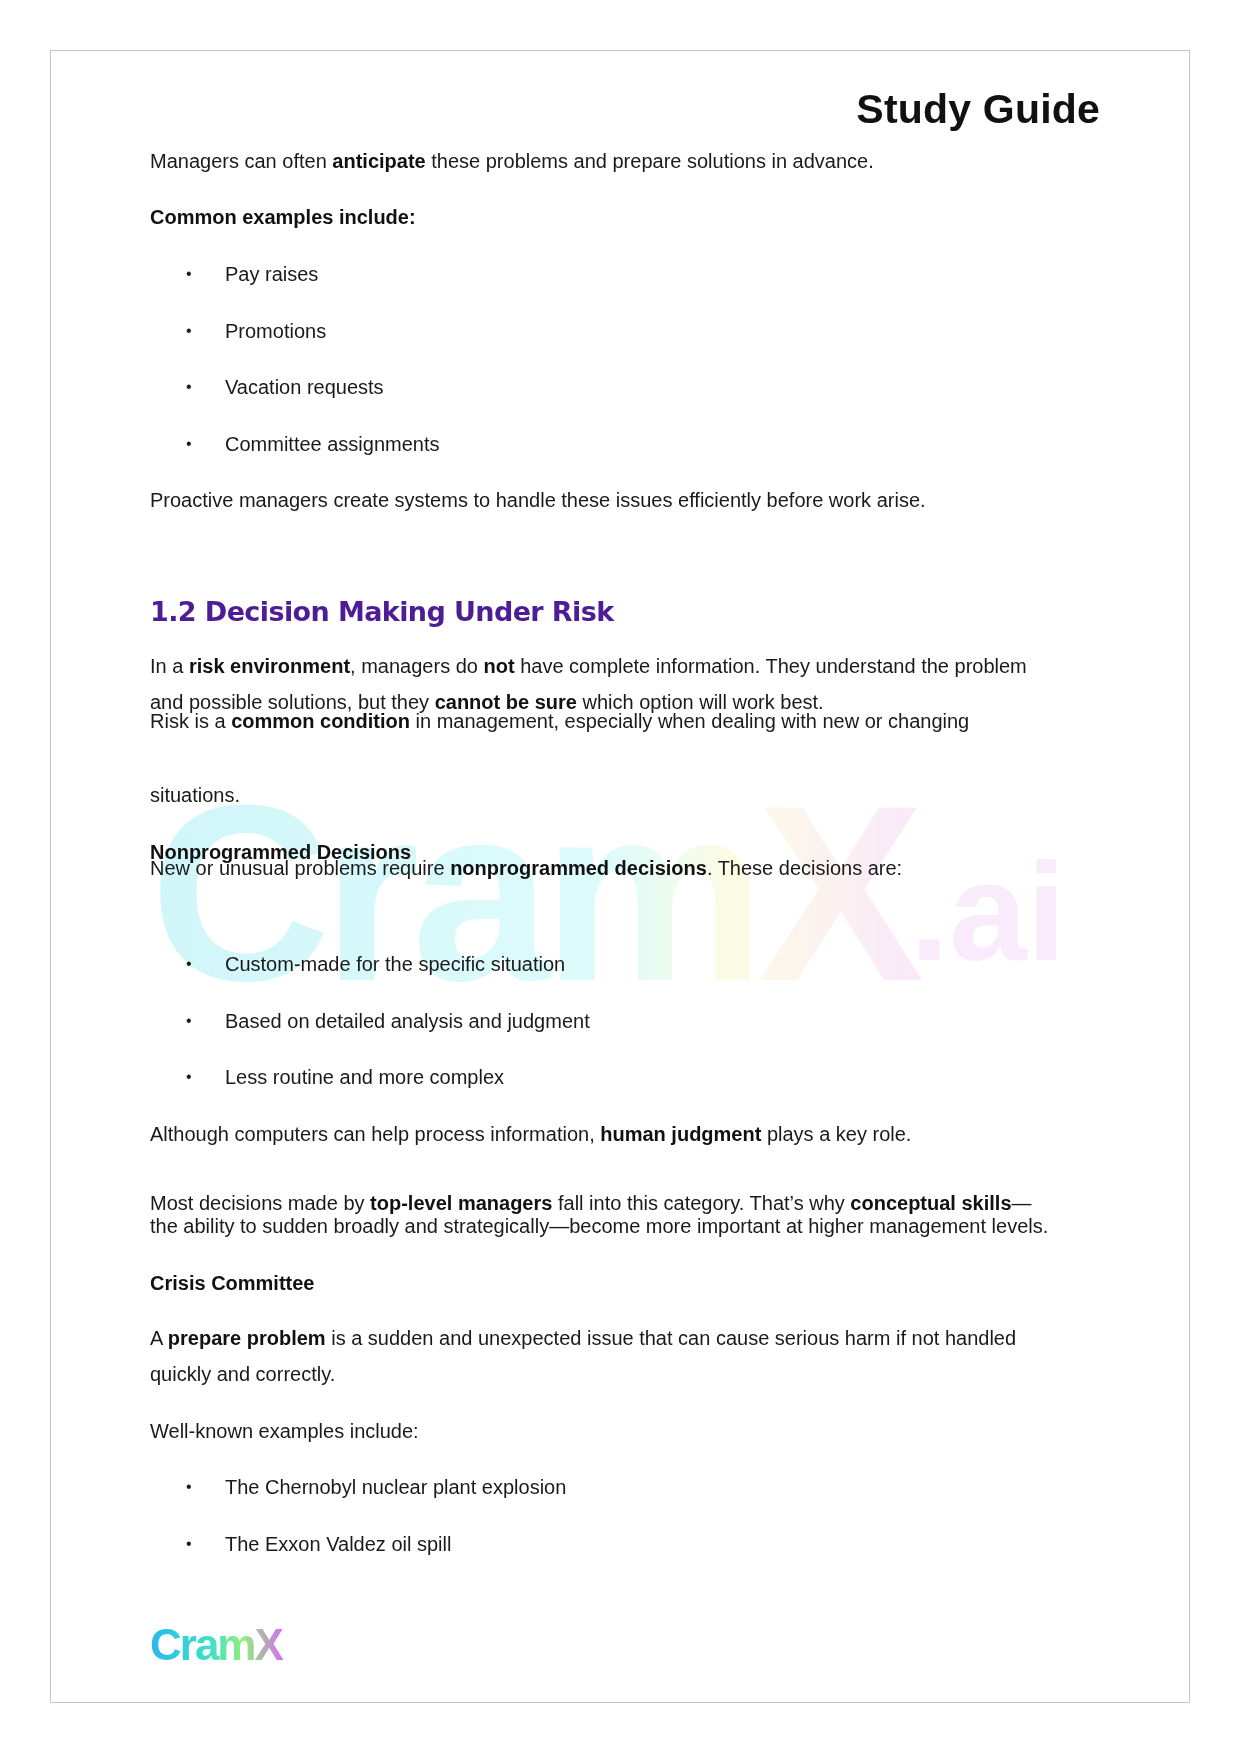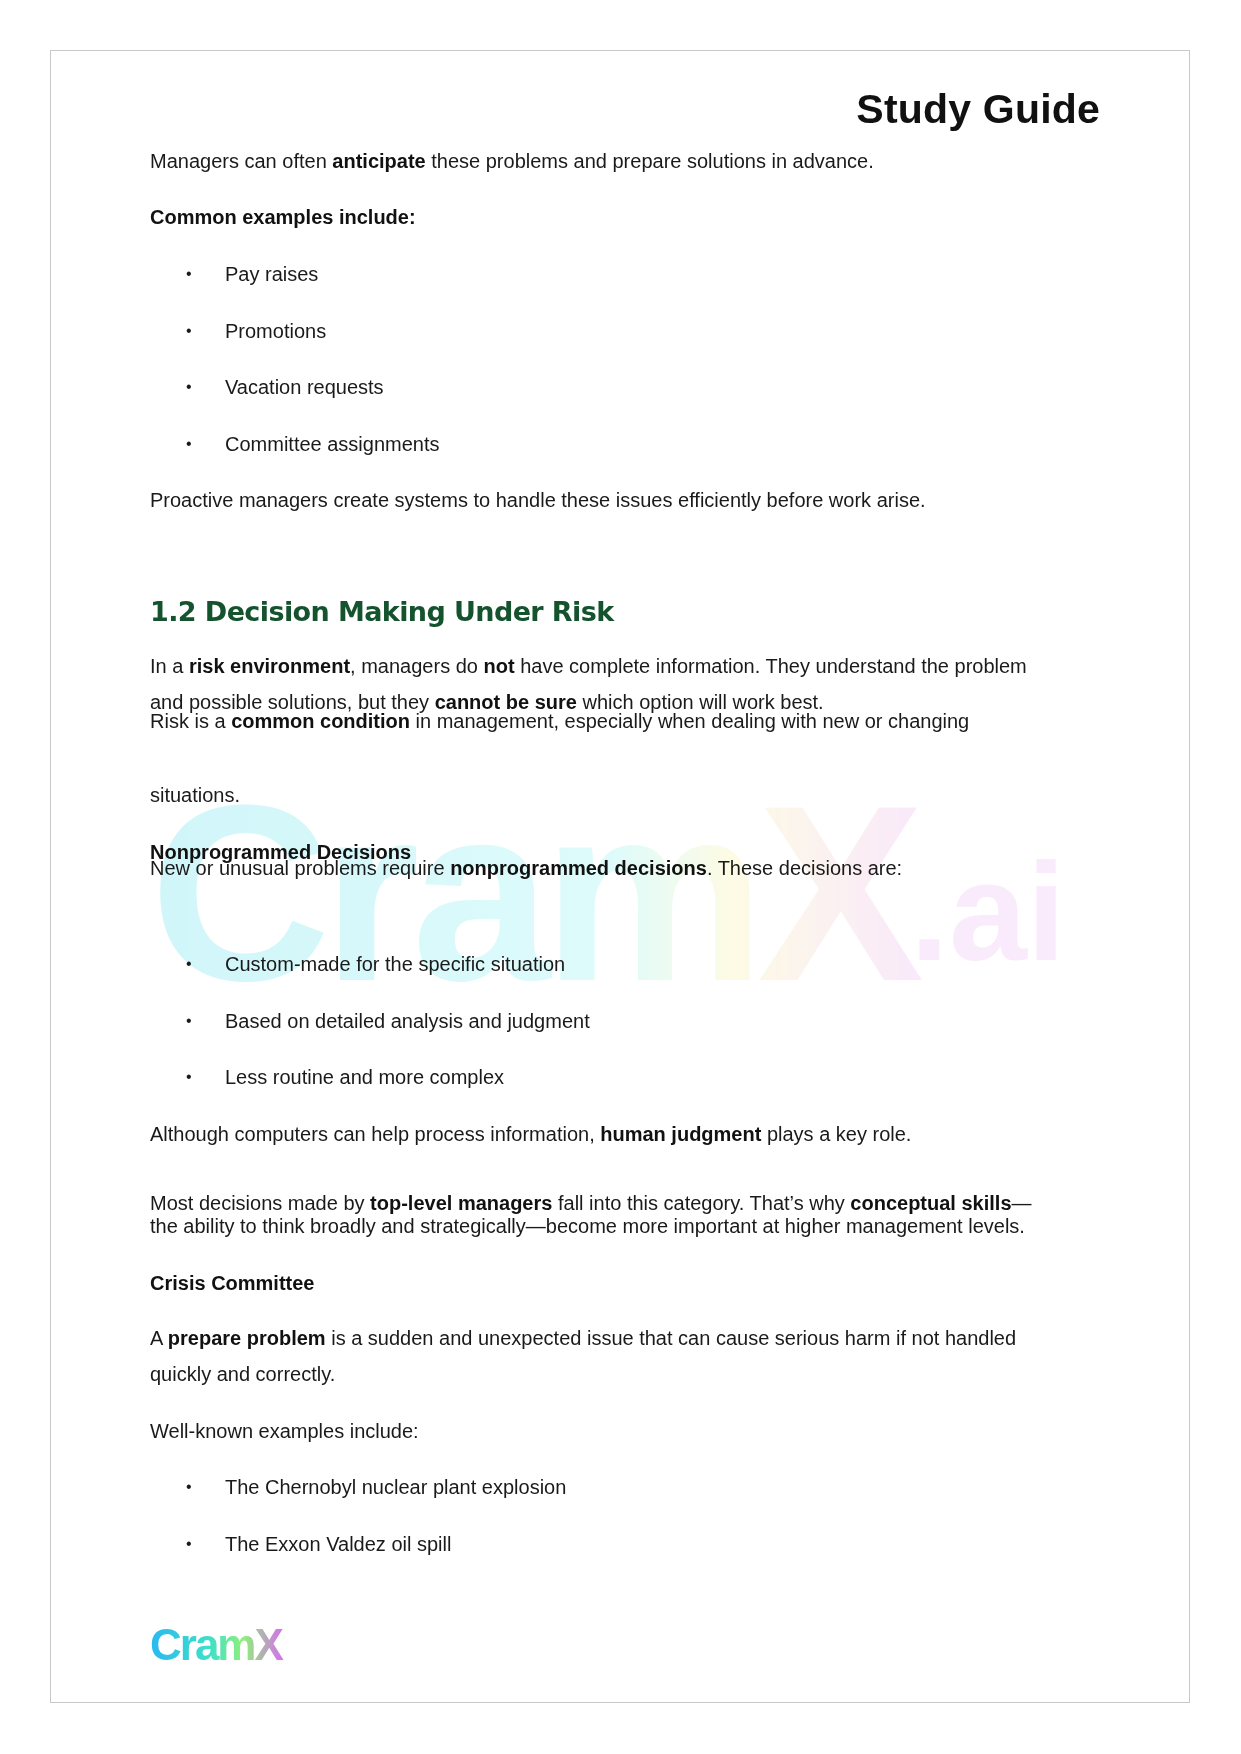--- a/index.html
+++ b/index.html
@@ -5,21 +5,21 @@
   html, body { margin:0; padding:0; background:#ffffff; }
   body { width:1241px; height:1754px; position:relative; font-family:"Liberation Sans", sans-serif; color:#111; overflow:hidden; }
   .page { position:absolute; left:50px; top:50px; width:1140px; height:1653px; border:1px solid #c8c8c8; box-sizing:border-box; background:#fff; }
   .doc-title { position:absolute; right:141px; top:86px; font-size:41px; font-weight:bold; color:#111; letter-spacing:0.2px; }
   .content { position:absolute; left:150px; top:0; width:930px; }
   .p { position:absolute; left:0; font-size:20px; line-height:36px; color:#1a1a1a; white-space:nowrap; }
   .p b { font-weight:bold; color:#111; }
   .bullet { position:absolute; left:0; font-size:20px; line-height:36px; color:#1a1a1a; white-space:nowrap; }
   .bullet .dot { position:absolute; left:36px; top:0; font-size:16px; }
   .bullet .txt { position:absolute; left:75px; top:0; }
-  .h2 { position:absolute; left:0; font-size:27px; font-weight:bold; color:#14532d; font-family:"DejaVu Sans", sans-serif; letter-spacing:-0.6px; }
+  .h2 { position:absolute; left:0; font-size:27px; font-weight:bold; color:#4c1d95; font-family:"DejaVu Sans", sans-serif; letter-spacing:-0.6px; }
   .subhead { position:absolute; left:0; font-size:20px; font-weight:bold; color:#111; white-space:nowrap; }
   .watermark { position:absolute; left:150px; top:770px; width:940px; height:240px; pointer-events:none; opacity:0.22; }
   .logo { position:absolute; left:150px; top:1620px; width:150px; height:48px; }
 </style>
 </head>
 <body>
 
 <div class="page"></div>
 
 <svg class="watermark" viewBox="0 0 940 240">
@@ -83,21 +83,21 @@
       <span class="txt">Based on detailed analysis and judgment</span>
     </div>
   <div class="bullet" style="top:1059px;">
       <span class="dot">•</span>
       <span class="txt">Less routine and more complex</span>
     </div>
 
   <div class="p" style="top:1116px;"><span>Although computers can help process information, </span><b>human judgment</b><span> plays a key role.</span></div>
 
   <div class="p" style="top:1185px;text-align:right;"><span>Most decisions made by </span><b>top-level managers</b><span> fall into this category. That’s why </span><b>conceptual skills</b><span>—</span></div>
-  <div class="p" style="top:1208px;">the ability to think broadly and strategically—become more important at higher management levels.</div>
+  <div class="p" style="top:1208px;">the ability to sudden broadly and strategically—become more important at higher management levels.</div>
 
   <div class="subhead" style="top:1272px;">Crisis Committee</div>
 
   <div class="p" style="top:1320px;"><span>A </span><b>prepare problem</b><span> is a sudden and unexpected issue that can cause serious harm if not handled</span></div>
   <div class="p" style="top:1356px;">quickly and correctly.</div>
 
   <div class="p" style="top:1413px;">Well-known examples include:</div>
 
   <div class="bullet" style="top:1469px;">
       <span class="dot">•</span>

